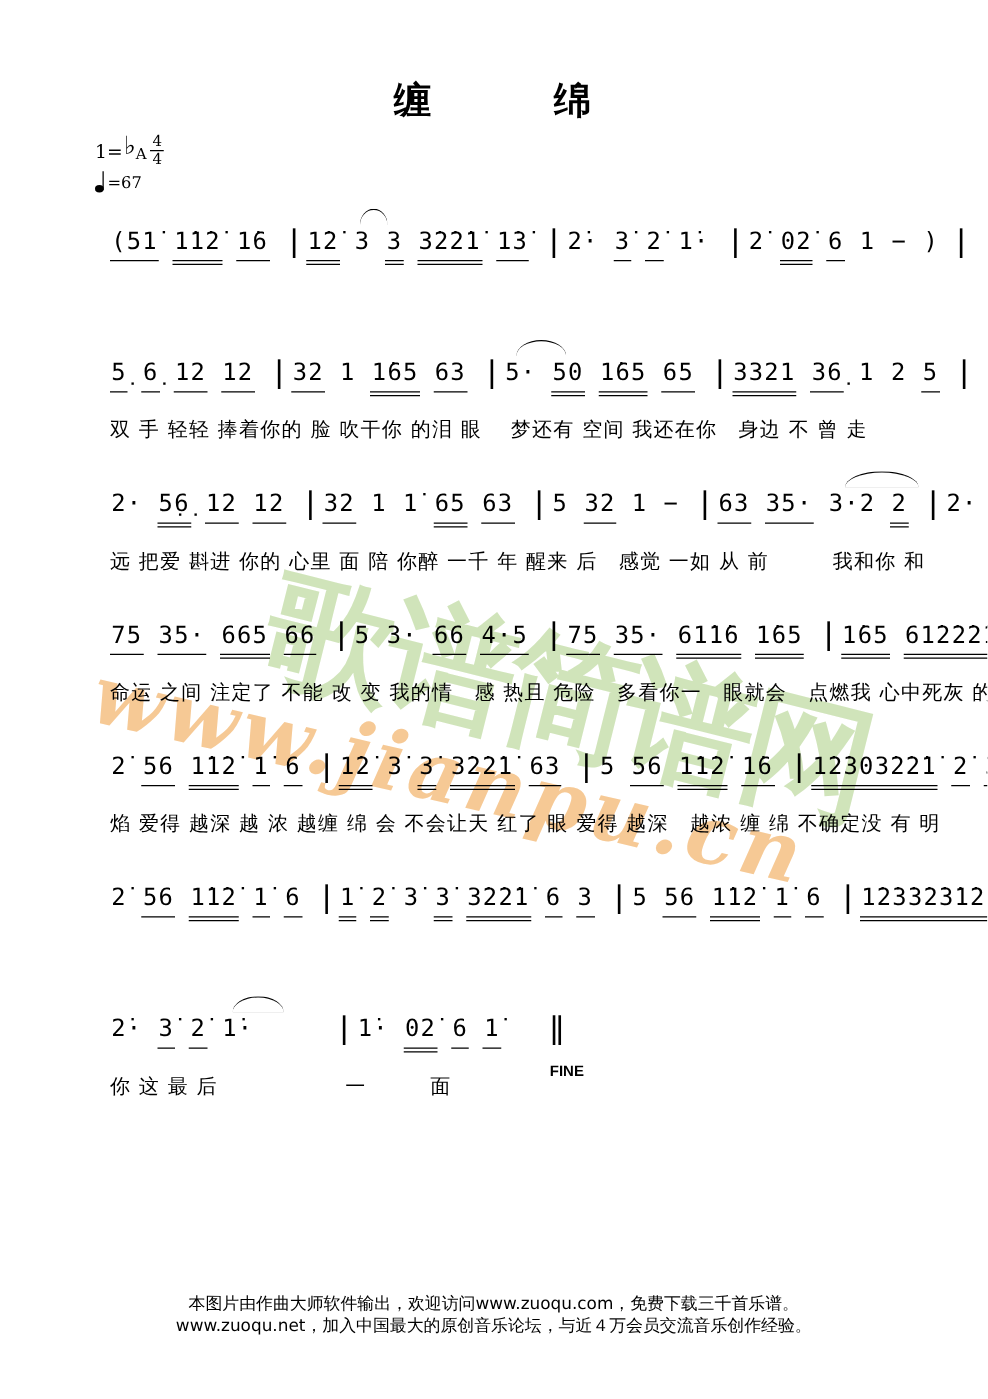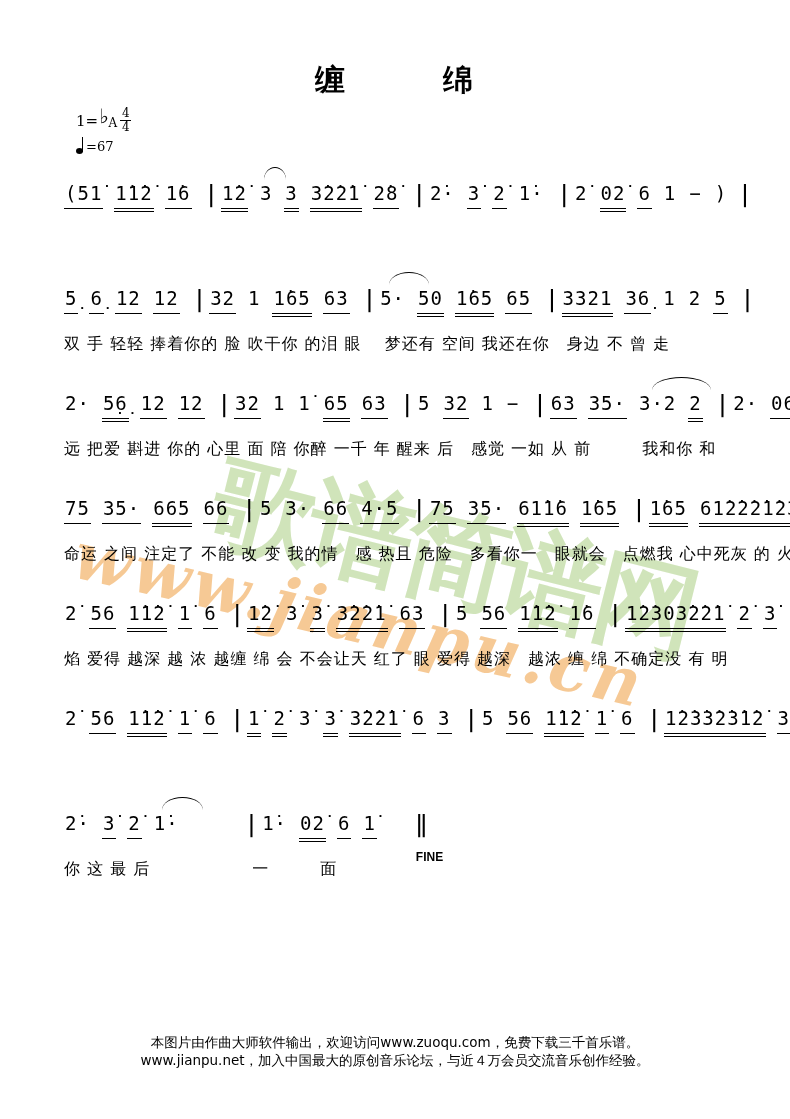--- a/index.html
+++ b/index.html
@@ -14,21 +14,21 @@
   .keyletter{font-size:12px;position:relative;top:2px;}
   .frac{display:inline-flex;flex-direction:column;align-items:center;font-size:12px;
         line-height:11px;margin-left:3px;}
   .fracbar{width:11px;border-top:1px solid #000;margin:1px 0;}
   .tempo{display:flex;align-items:center;margin-top:6px;font-size:13px;font-family:"DejaVu Serif",serif;}
   .qnote{position:relative;display:inline-block;width:7px;height:6px;background:#000;
          border-radius:50%;margin-right:3px;top:4px;}
   .qnote::after{content:'';position:absolute;right:0px;bottom:2px;width:1.5px;height:15px;background:#000;}
   
   #systems{position:absolute;left:64px;top:172px;width:672px;}
-  .system{height:105px;position:relative;}
+  .system{height:105px;position:relative;margin-left:24px;}
   .notes{display:flex;align-items:baseline;height:40px;padding-top:8px;
          font-family:"DejaVu Sans Mono",monospace;font-size:19px;line-height:26px;}
   .tok{position:relative;margin-right:11px;padding:0 1px 2px 1px;white-space:nowrap;letter-spacing:1px;}
   .u1{border-bottom:1.5px solid #000;}
   .u2{border-bottom:4px double #000;}
   .bar{margin:0 3px;padding:0;transform:scaleY(1.25);font-weight:600;}
   .gap{margin-left:55px;}
   .gap2{margin-left:28px;}
   .end{margin-left:auto;margin-right:0;}
   .tie::before{content:'';position:absolute;left:35%;width:150%;height:12px;top:-13px;
@@ -76,21 +76,21 @@
       <div class="system">
         <div class="notes">
           <span class="tok u1">(51̇</span>
           <span class="tok u2">1̇1̇2̇</span>
           <span class="tok u1">1̇6</span>
           <span class="tok bar">|</span>
           <span class="tok u2">1̇2̇</span>
           <span class="tok tie">3</span>
           <span class="tok u2">3</span>
           <span class="tok u2">3̇2̇2̇1̇</span>
-          <span class="tok u1">2̇8̇</span>
+          <span class="tok u1">1̇3̇</span>
           <span class="tok bar">|</span>
           <span class="tok">2̇·</span>
           <span class="tok u1">3̇</span>
           <span class="tok u1">2̇</span>
           <span class="tok">1̇·</span>
           <span class="tok bar">|</span>
           <span class="tok">2̇</span>
           <span class="tok u2">02̇</span>
           <span class="tok u1">6</span>
           <span class="tok">1</span>
@@ -240,15 +240,15 @@
           <span class="tok bar gap2">‖<span class="fine">FINE</span></span>
         </div>
         <div class="lyrics">你 这 最 后　　　　　　一　　　面</div>
       </div>
     </div>
 
   <div class="wm-cn">歌谱简谱网</div>
   <div class="wm-url">www.jianpu.cn</div>
 
   <div class="foot1">本图片由作曲大师软件输出，欢迎访问www.zuoqu.com，免费下载三千首乐谱。</div>
-  <div class="foot2">www.jianpu.net，加入中国最大的原创音乐论坛，与近４万会员交流音乐创作经验。</div>
+  <div class="foot2">www.zuoqu.net，加入中国最大的原创音乐论坛，与近４万会员交流音乐创作经验。</div>
 
 </div>
 
 </body></html>

